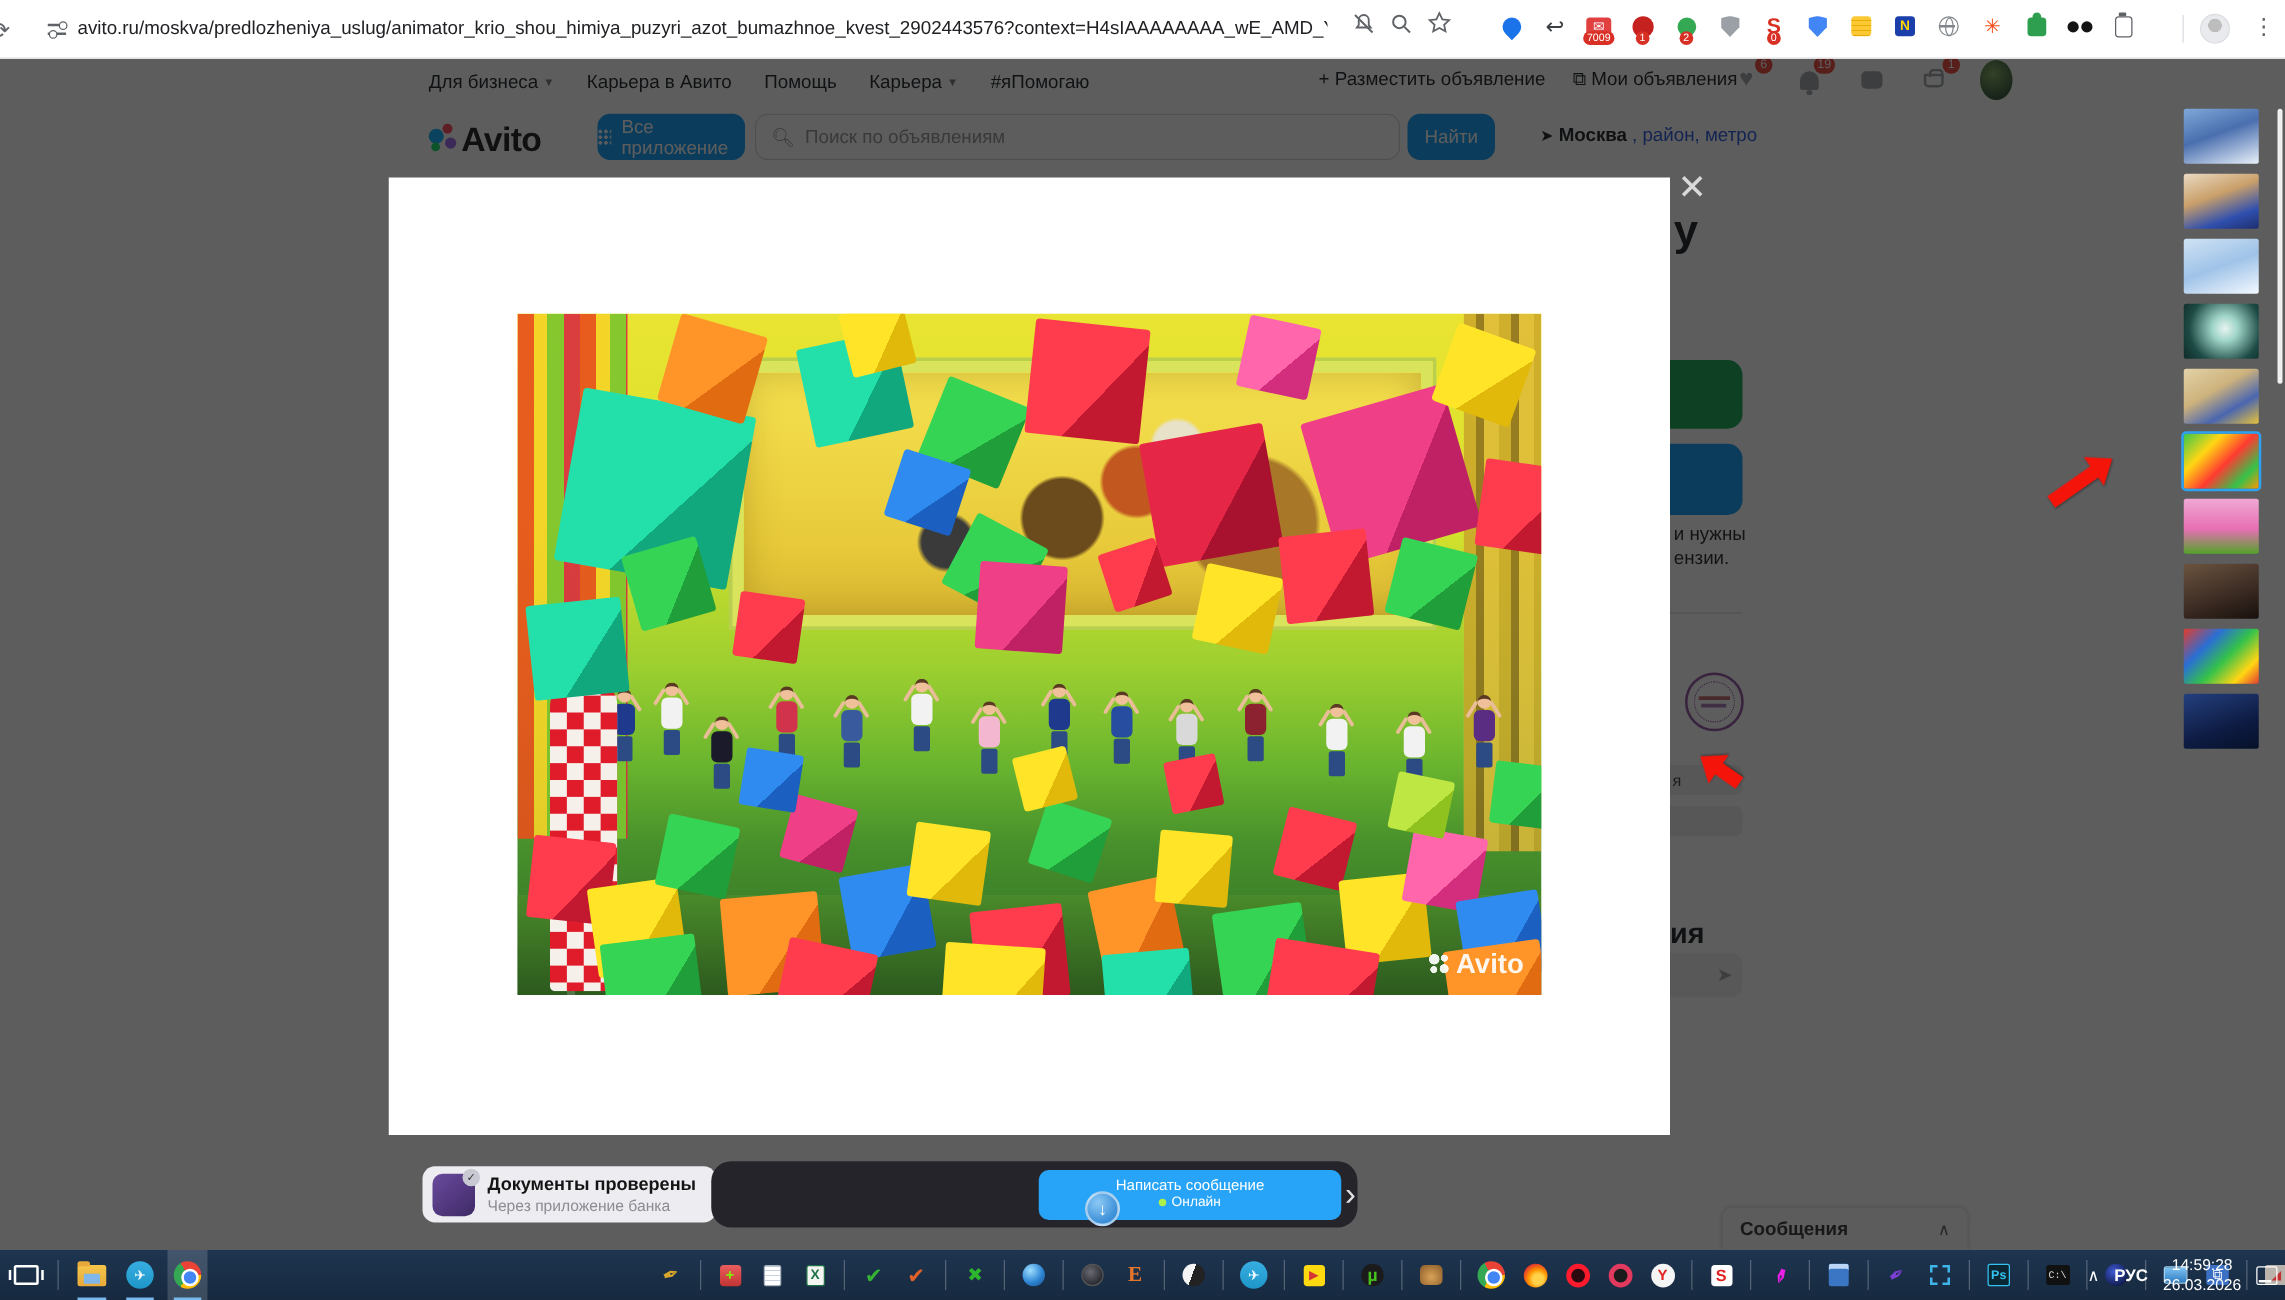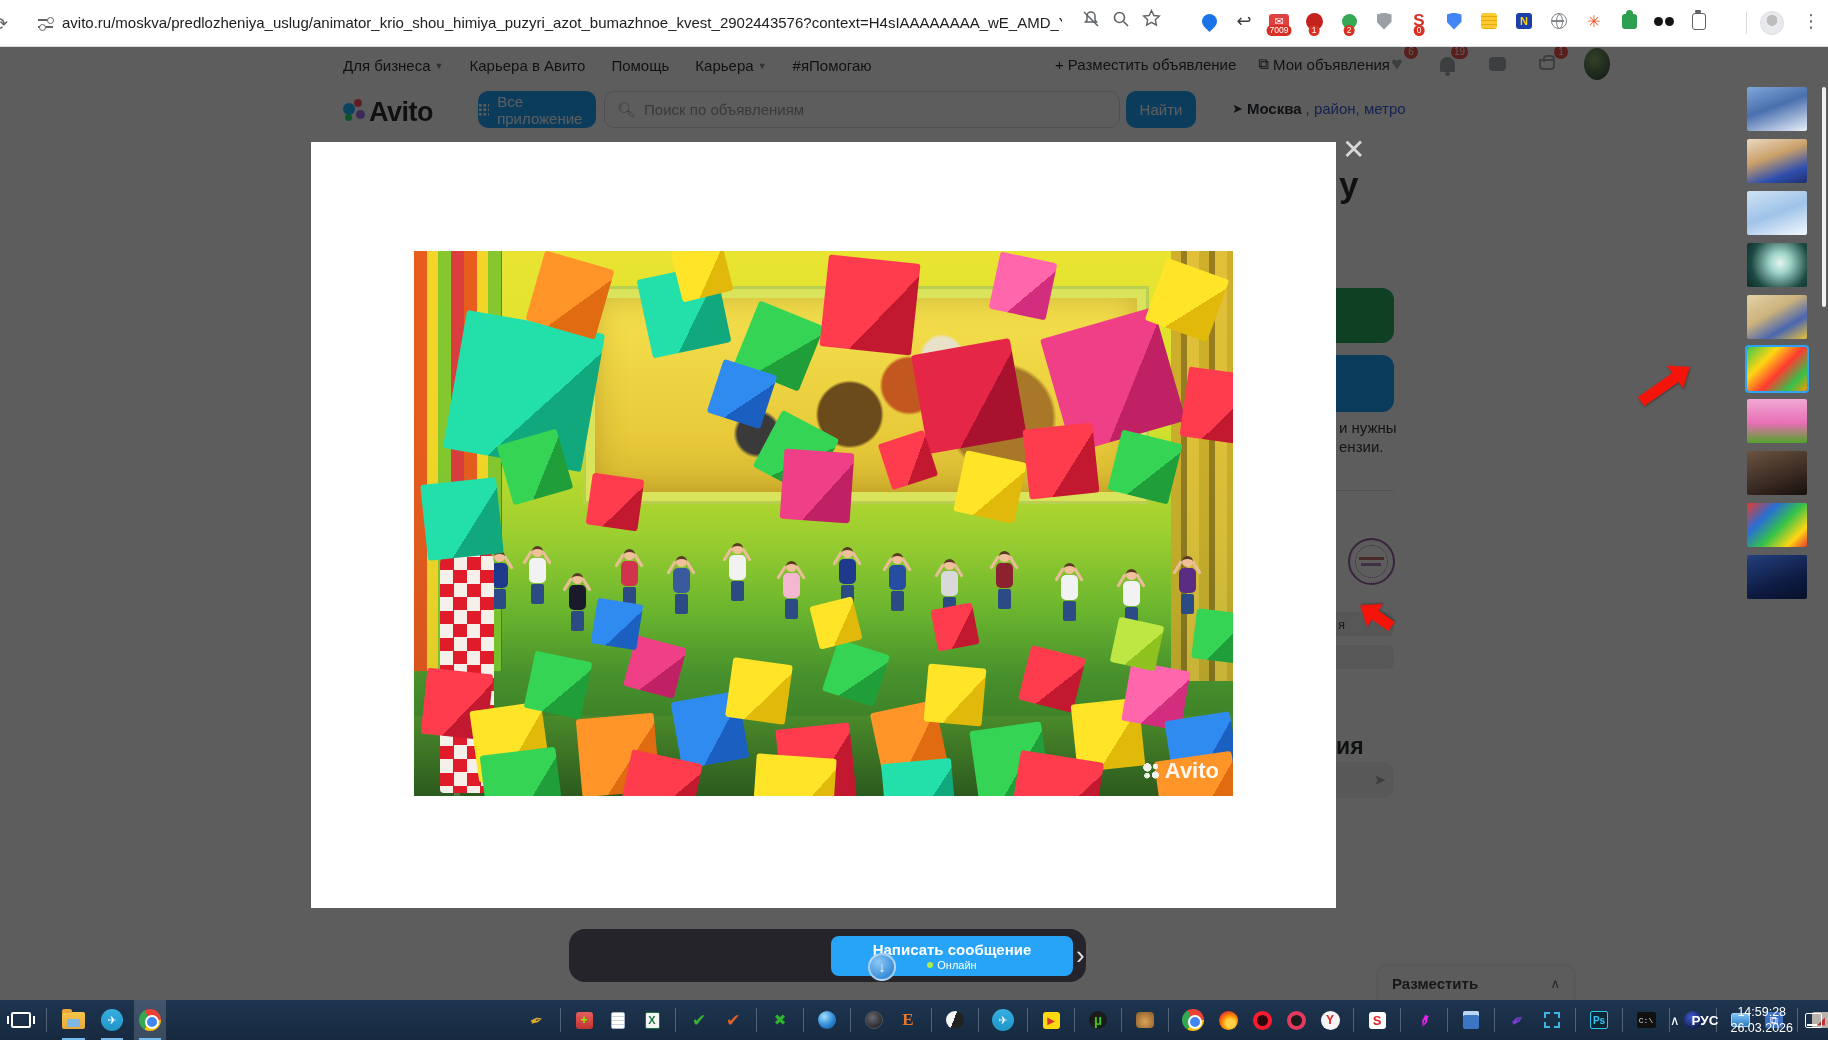--- a/index.html
+++ b/index.html
@@ -137,21 +137,21 @@
   #docs-bar{position:absolute;left:338px;top:933px;width:235px;height:45px;background:#ececf1;border-radius:10px;z-index:12;display:flex;align-items:center;gap:10px;padding:0 8px}
   #docs-badge{position:relative;width:34px;height:34px;border-radius:8px;background:linear-gradient(140deg,#6a4a9e,#3f2a66)}
   #docs-badge::after{content:'✓';position:absolute;right:-4px;top:-4px;width:14px;height:14px;border-radius:50%;background:#c9c9d4;color:#3a3a3a;font-size:9px;line-height:14px;text-align:center}
   #docs-title{font-size:14.5px;font-weight:700;color:#141414}
   #docs-sub{font-size:12.5px;color:#8c8c94;margin-top:2px}
   #cta-wrap{position:absolute;left:569px;top:929px;width:517px;height:53px;background:#26242b;border-radius:16px;z-index:12}
   #phone-btn{position:absolute;left:14px;top:7px;width:240px;height:40px;background:#2ecb4f;border-radius:8px;color:#fff;text-align:center;cursor:pointer}
   #phone-btn .l1{font-size:15px;font-weight:700;margin-top:5px}
   #phone-btn .l2{font-size:11px;opacity:.85;margin-top:1px}
   #msg-btn{position:absolute;left:262px;top:7px;width:242px;height:40px;background:#27a4f8;border-radius:8px;color:#fff;text-align:center;cursor:pointer}
-  #msg-btn .l1{font-size:15px;font-weight:700;margin-top:5px}
+  #msg-btn .l1{font-size:12px;font-weight:400;margin-top:5px}
   #msg-btn .l2{font-size:11px;margin-top:1px;display:flex;align-items:center;justify-content:center;gap:4px}
   #msg-btn .dot{width:6px;height:6px;border-radius:50%;background:#aef04a}
   #dl-circle{position:absolute;left:299px;top:24px;width:28px;height:28px;border-radius:50%;background:radial-gradient(circle at 35% 30%,#8cc9f5,#3b8fd8 70%);border:2px solid rgba(255,255,255,.55);color:#fff;font-size:14px;font-weight:700;text-align:center;line-height:24px;z-index:13}
   #strip-chevron{position:absolute;left:1076px;top:940px;z-index:12;font-size:26px;color:#e0e0e0}
 
   
   #scroll-thumb{position:absolute;left:1822px;top:87px;width:4px;height:220px;background:#f0f0f0;z-index:12;border-radius:2px}
 
   
   #taskbar{position:absolute;left:0;top:1000px;width:1828px;height:40px;background:linear-gradient(180deg,#1e3550,#16293f);z-index:50;color:#fff}
@@ -334,21 +334,21 @@
     <div class="frag" id="div-frag"></div>
     <div class="frag" id="stamp"></div>
     <div class="frag gray-bar" style="top:565px">я</div>
     <div class="frag gray-bar" style="top:598px"></div>
     <div class="frag" id="head-frag">ия</div>
     <div class="frag" id="send-frag">
         <span>➤</span>
       </div>
 
     <div id="messages-panel">
-      <span>Разместить</span>
+      <span>Сообщения</span>
       <span class="chev">∧</span>
     </div>
   </div>
 
   <div id="dim"></div>
 
   <div id="modal">
     <div id="photo" title="Дети бросают разноцветные поролоновые кубы на детском празднике">
       <div id="curtain"></div>
       <div id="right-wall"></div>
@@ -528,20 +528,27 @@
 
   <div class="red-arrow" id="arrow-thumbs">
     <div class="shaft" style="width:44px"></div>
     <div class="head"></div>
   </div>
   <div class="red-arrow" id="arrow-stamp">
     <div class="shaft" style="width:26px"></div>
     <div class="head"></div>
   </div>
 
+  <div id="docs-bar">
+    <div id="docs-badge"></div>
+    <div>
+      <div id="docs-title">Документы проверены</div>
+      <div id="docs-sub">Через приложение банка</div>
+    </div>
+  </div>
   <div id="cta-wrap">
     <div id="msg-btn">
       <div class="l1">Написать сообщение</div>
       <div class="l2">
           <span class="dot"></span>
           <span>Онлайн</span>
         </div>
     </div>
     <div id="dl-circle">↓</div>
   </div>

